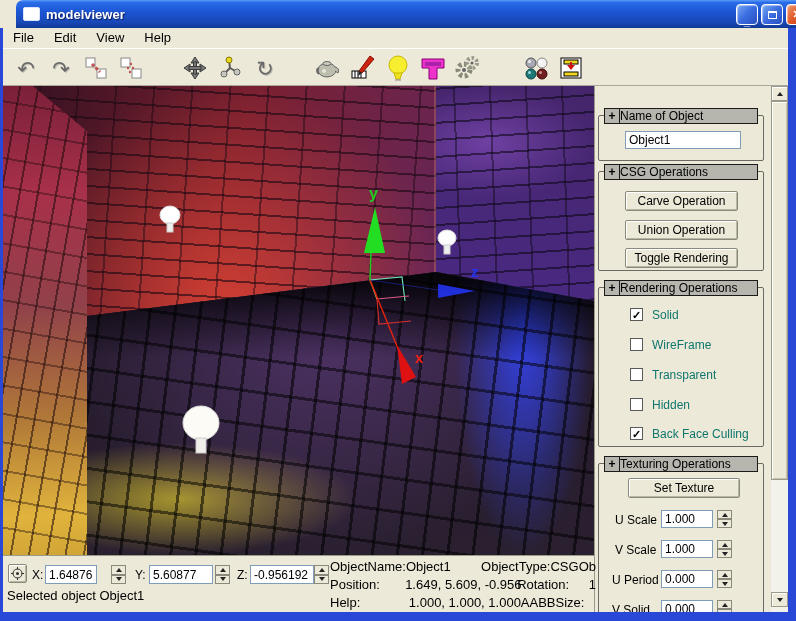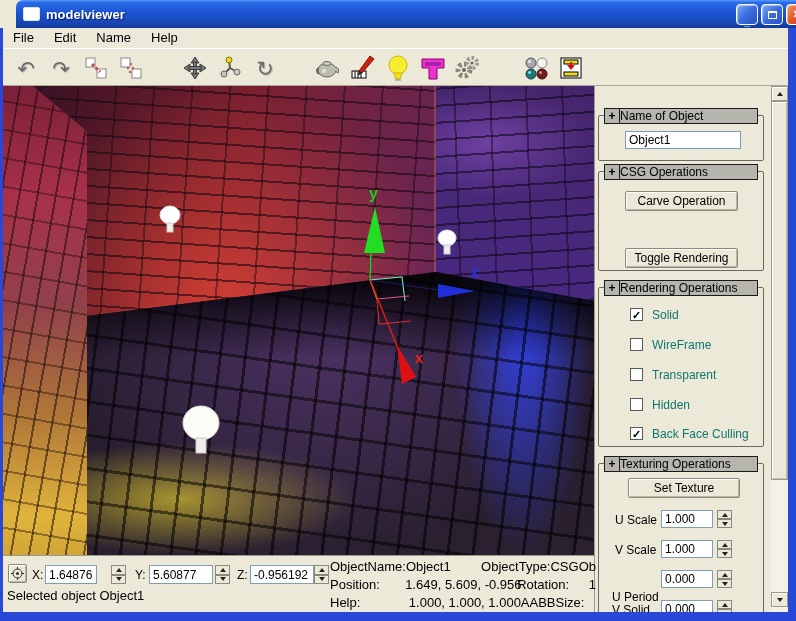--- a/index.html
+++ b/index.html
@@ -137,21 +137,21 @@
       </div>
       <div class="cap-btn close">
           <span>✕</span>
         </div>
     </div>
   </div>
 
   <div class="menubar">
     <div class="menu-item">File</div>
     <div class="menu-item">Edit</div>
-    <div class="menu-item">Name</div>
+    <div class="menu-item">View</div>
     <div class="menu-item">Help</div>
   </div>
 
   <div class="toolbar">
     <div class="tbtn" style="left:8px">
       <span class="glyph-icon">↶</span>
       </div>
     <div class="tbtn" style="left:43px">
       <span class="glyph-icon">↷</span>
       </div>
@@ -310,20 +310,21 @@
       </div>
       <input class="text-input" style="left: 26px; top: 15px; width: 116px; height: 18px;" value="Object1">
     </div>
 
     <div class="section" style="top:85px;height:100px">
       <div class="sec-header">
         <div class="expander">+</div>
         <div class="sec-title">CSG Operations</div>
       </div>
       <div class="xp-btn" style="left:26px;top:19px;width:113px;height:20px">Carve Operation</div>
+      <div class="xp-btn" style="left:26px;top:48px;width:113px;height:20px">Union Operation</div>
       <div class="xp-btn" style="left:26px;top:76px;width:113px;height:20px">Toggle Rendering</div>
     </div>
 
     <div class="section" style="top:201px;height:160px">
       <div class="sec-header">
         <div class="expander">+</div>
         <div class="sec-title">Rendering Operations</div>
       </div>
       <div class="cb checked" style="left:31px;top:20px">
           <span class="tick">✓</span>
@@ -360,21 +361,21 @@
       <div class="spin-label" style="left:16px;top:79px">V Scale</div>
       <input class="text-input" style="left: 62px; top: 76px; width: 52px; height: 18px;" value="1.000">
       <div class="spinner" style="left:118px;top:76px">
         <div class="spin-btn">
             <div class="tri-up"></div>
           </div>
         <div class="spin-btn">
             <div class="tri-down"></div>
           </div>
       </div>
-      <div class="spin-label" style="left:13px;top:126px">U Period</div>
+      <div class="spin-label" style="left:13px;top:109px">U Period</div>
       <input class="text-input" style="left: 62px; top: 106px; width: 52px; height: 18px;" value="0.000">
       <div class="spinner" style="left:118px;top:106px">
         <div class="spin-btn">
             <div class="tri-up"></div>
           </div>
         <div class="spin-btn">
             <div class="tri-down"></div>
           </div>
       </div>
       <div class="spin-label" style="left:13px;top:139px">V Solid</div>

